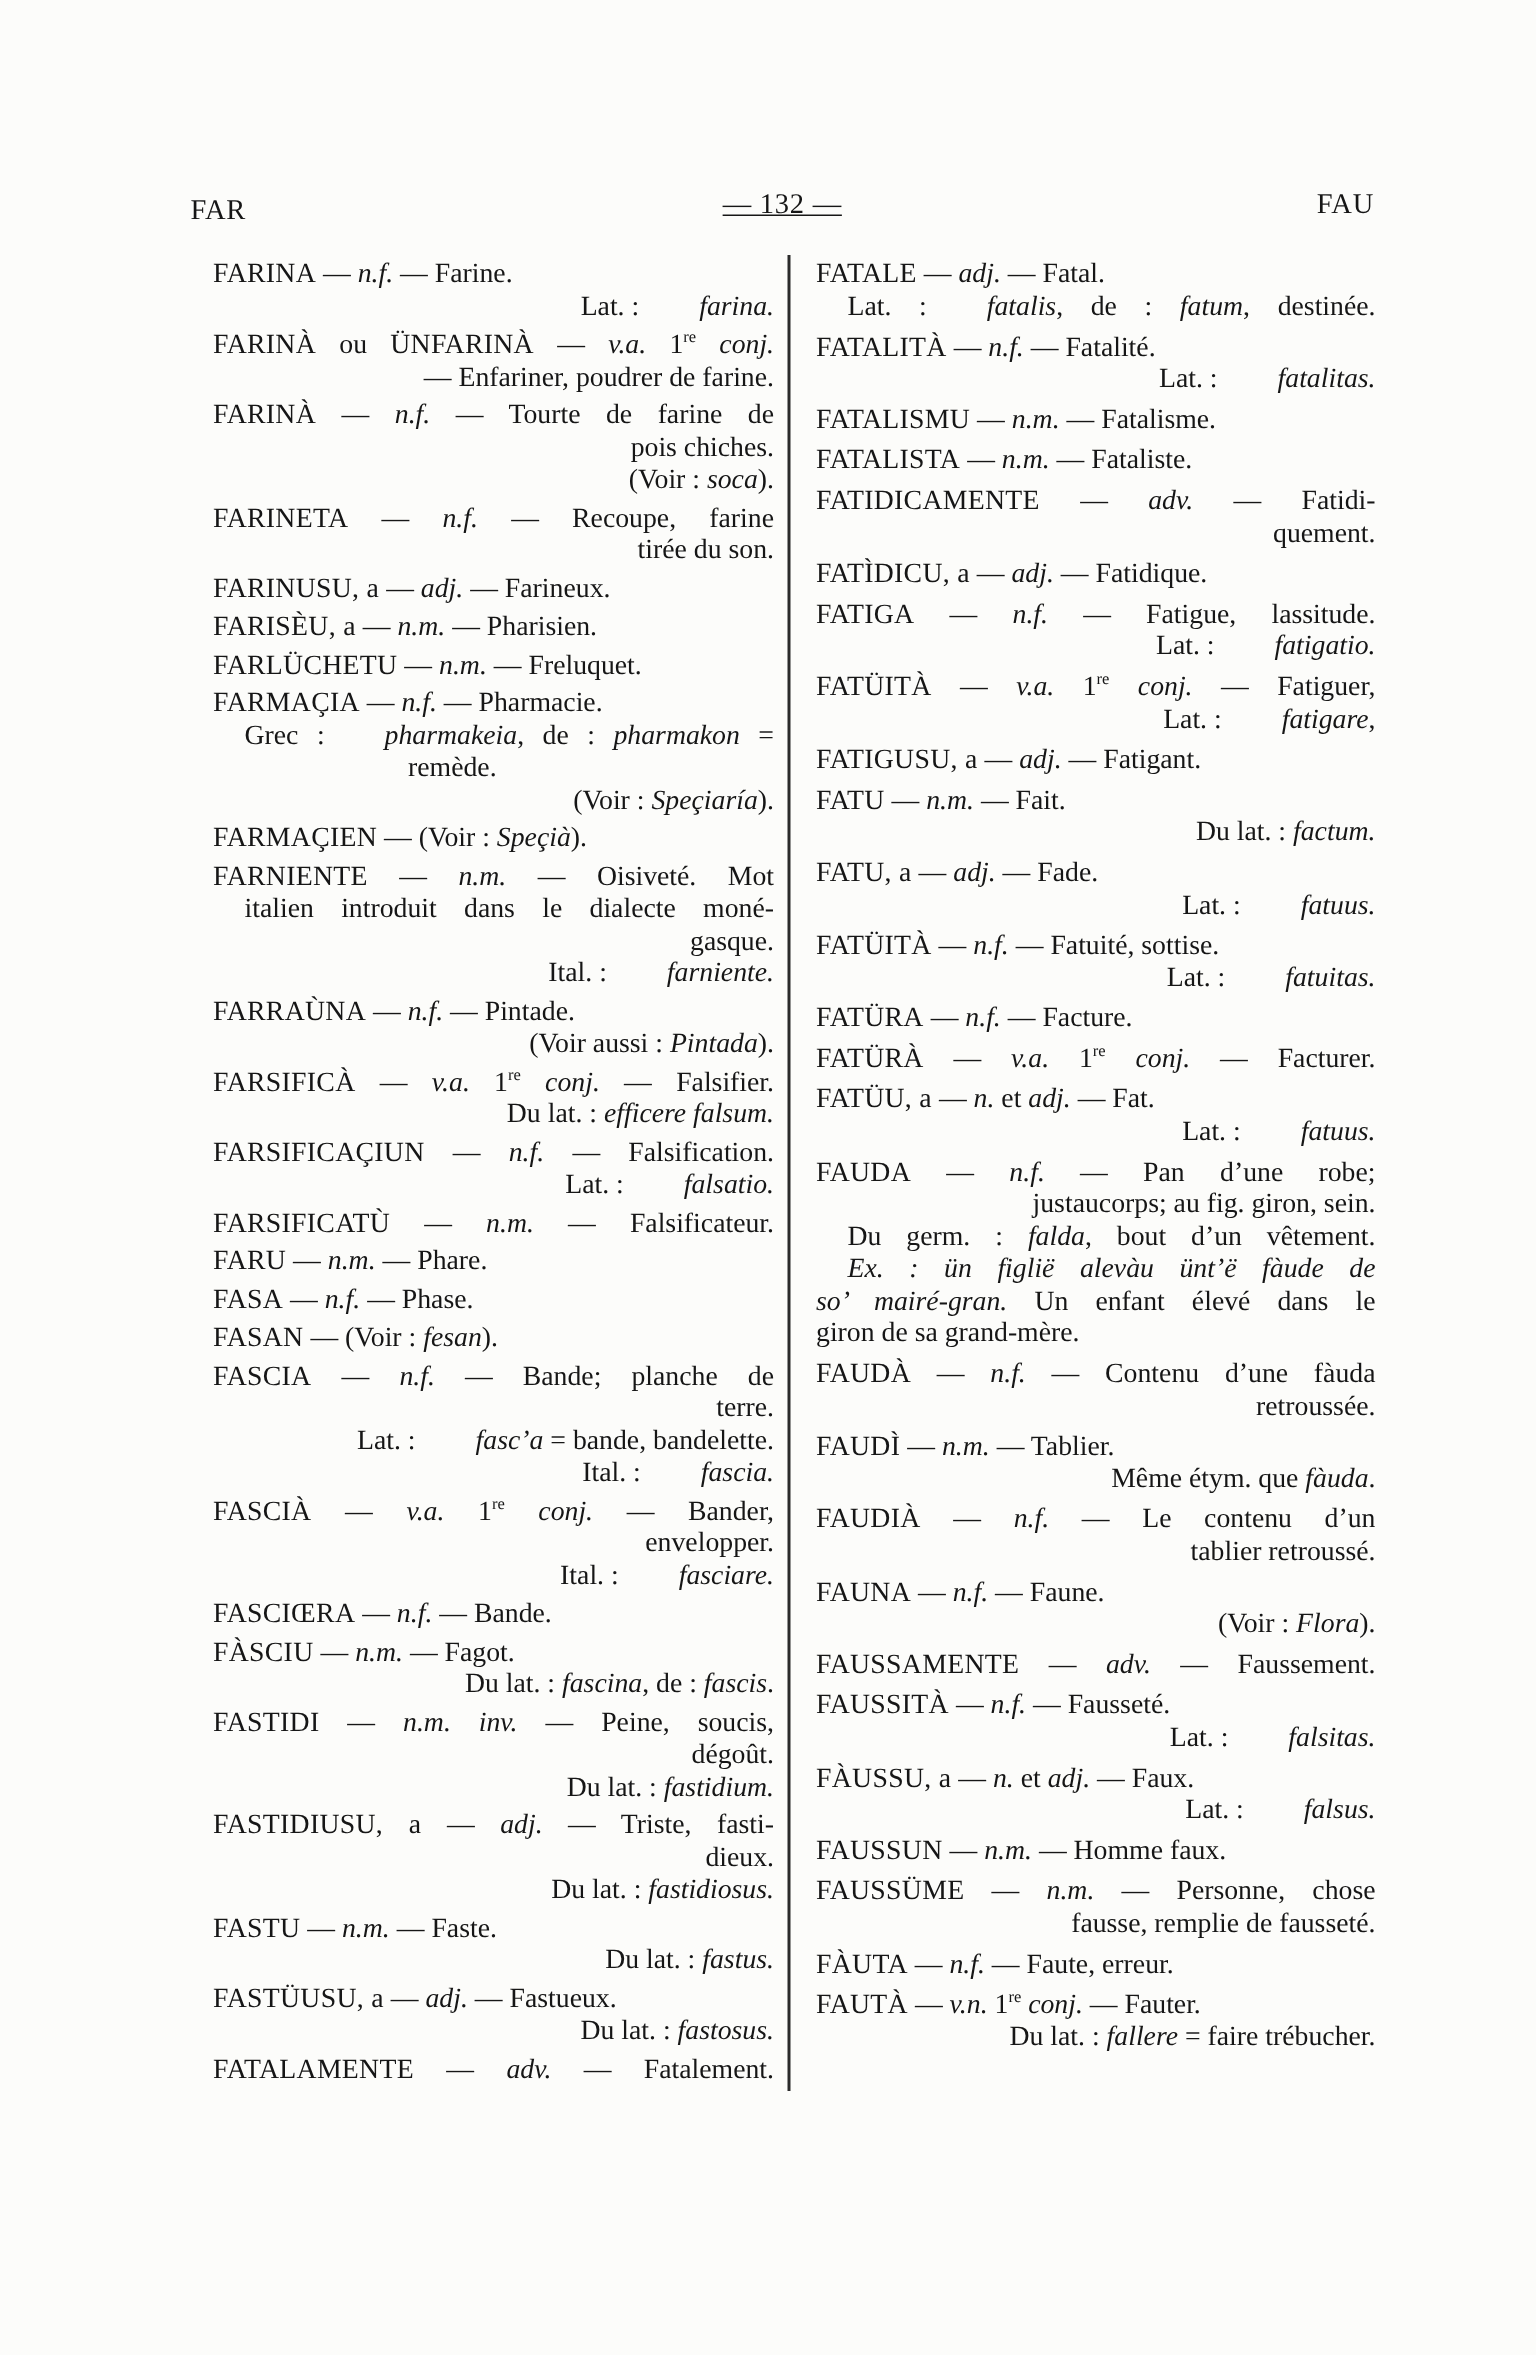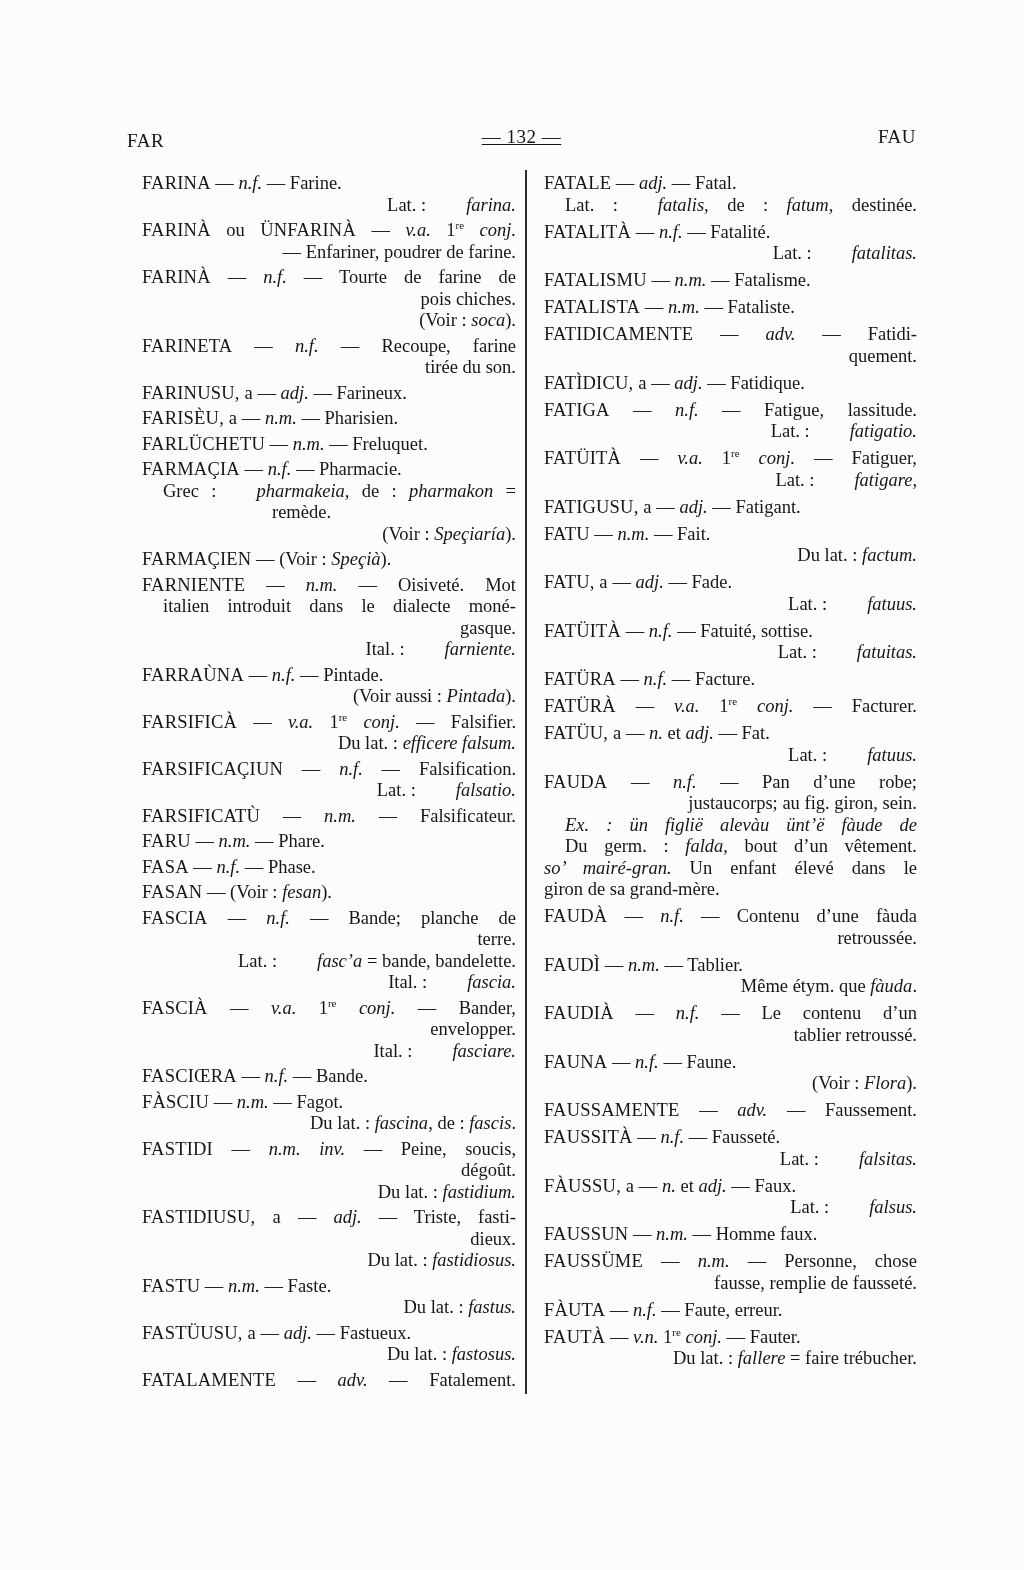--- a/index.html
+++ b/index.html
@@ -239,22 +239,22 @@
       <div class="entry">
         <div class="line ind0 just"><span class="hw">FATÜRÀ</span><span class="rm"> — </span><span class="it">v.a.</span><span class="rm"> 1</span><span class="sup">re</span><span class="rm"> </span><span class="it">conj.</span><span class="rm"> — Facturer.</span></div>
       </div>
       <div class="entry">
         <div class="line ind0"><span class="hw">FATÜU, a</span><span class="rm"> — </span><span class="it">n.</span><span class="rm"> et </span><span class="it">adj.</span><span class="rm"> — Fat.</span></div>
         <div class="line ind1"><span class="rm">Lat. :</span><span class="tab"></span><span class="it">fatuus.</span></div>
       </div>
       <div class="entry">
         <div class="line ind0 just"><span class="hw">FAUDA</span><span class="rm"> — </span><span class="it">n.f.</span><span class="rm"> — Pan d’une robe;</span></div>
         <div class="line ind1"><span class="rm">justaucorps; au fig. giron, sein.</span></div>
+        <div class="line ind1 just"><span class="rm">Du germ. : </span><span class="it">falda</span><span class="rm">, bout d’un vêtement.</span></div>
         <div class="line ind1 just"><span class="it">Ex. : ün figlië alevàu ünt’ë fàude de</span></div>
-        <div class="line ind1 just"><span class="rm">Du germ. : </span><span class="it">falda</span><span class="rm">, bout d’un vêtement.</span></div>
         <div class="line ind0 just"><span class="it">so’ mairé-gran.</span><span class="rm"> Un enfant élevé dans le</span></div>
         <div class="line ind0"><span class="rm">giron de sa grand-mère.</span></div>
       </div>
       <div class="entry">
         <div class="line ind0 just"><span class="hw">FAUDÀ</span><span class="rm"> — </span><span class="it">n.f.</span><span class="rm"> — Contenu d’une fàuda</span></div>
         <div class="line ind1"><span class="rm">retroussée.</span></div>
       </div>
       <div class="entry">
         <div class="line ind0"><span class="hw">FAUDÌ</span><span class="rm"> — </span><span class="it">n.m.</span><span class="rm"> — Tablier.</span></div>
         <div class="line ind1"><span class="rm">Même étym. que </span><span class="it">fàuda</span><span class="rm">.</span></div>

